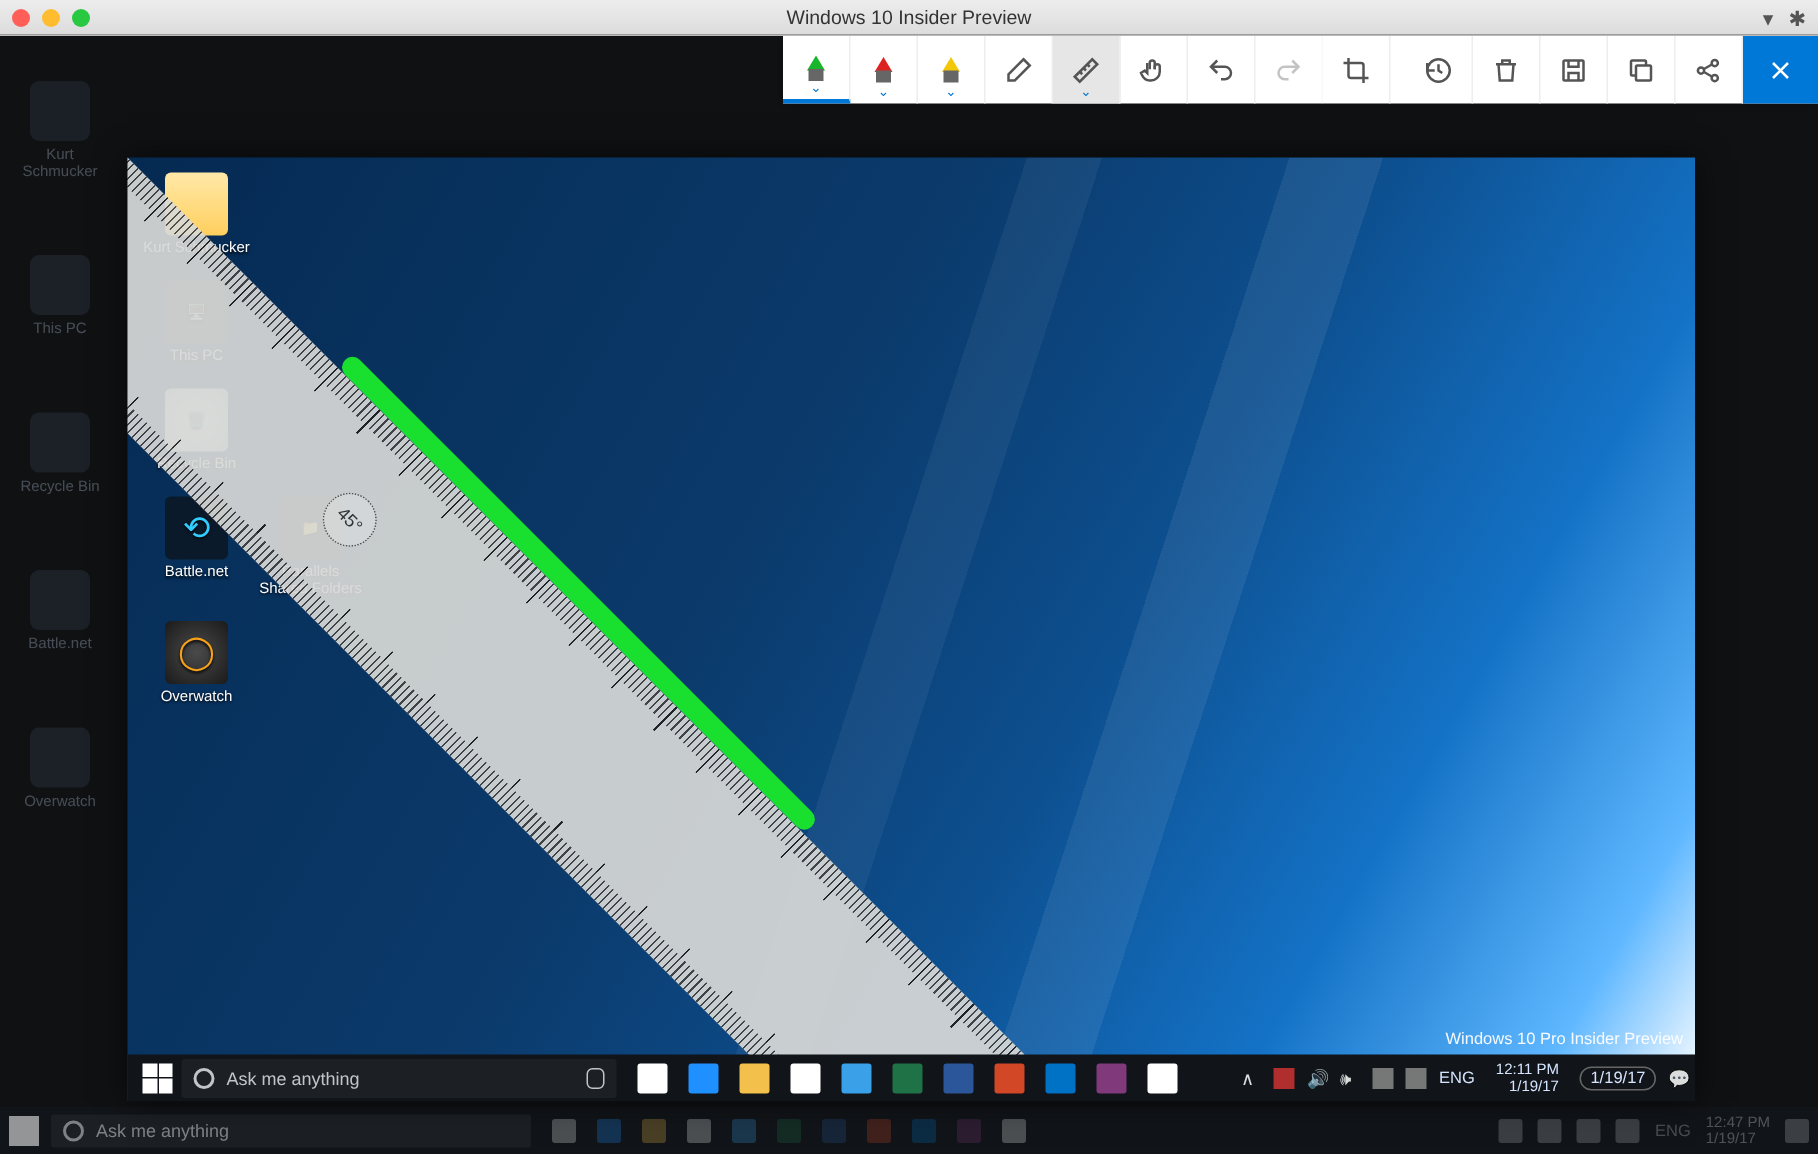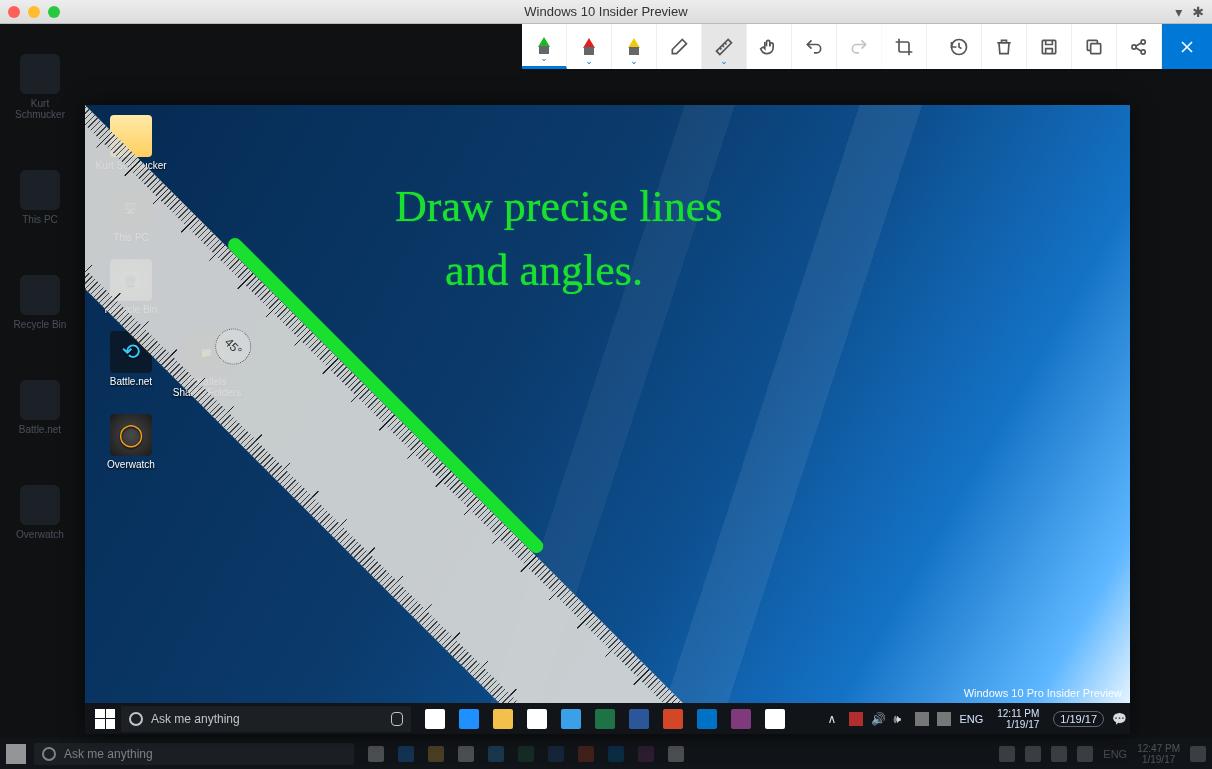--- a/index.html
+++ b/index.html
@@ -220,24 +220,20 @@
 
     <div class="green-line"></div>
     <div class="ruler">
       <div class="major top"></div>
         <div class="major bot"></div>
       <div class="angle">
           <span>45°</span>
         </div>
     </div>
 
-    <div class="handwriting">
-      <div>Draw precise lines</div>
-      <div class="l2">and angles.</div>
-    </div>
 
     <div class="watermark">
       <div>Windows 10 Pro Insider Preview</div>
     </div>
 
     <div class="inner-taskbar">
       <div class="start">
           <span></span>
           <span></span>
           <span></span>
@@ -297,21 +293,21 @@
         <div class="tico" style="background: rgb(0, 114, 198); opacity: 0.25;"></div>
         <div class="tico" style="background: rgb(128, 57, 123); opacity: 0.25;"></div>
         <div class="tico" style="background: rgb(255, 255, 255); opacity: 0.25;"></div>
       </div>
     <div class="tray">
       <span class="tico"></span>
       <span class="tico"></span>
       <span class="tico"></span>
       <span class="tico"></span>
       <span style="font-size:11px;opacity:.4">ENG</span>
-      <div class="clock" style="text-align:center;font-size:10px;line-height:1.1;opacity:.45">
+      <div class="clock" style="text-align:left;font-size:10px;line-height:1.1;opacity:.45">
         <div>12:47 PM</div>
           <div>1/19/17</div>
       </div>
       <span class="tico"></span>
     </div>
   </div>
 
 </div>
 
 </body></html>

